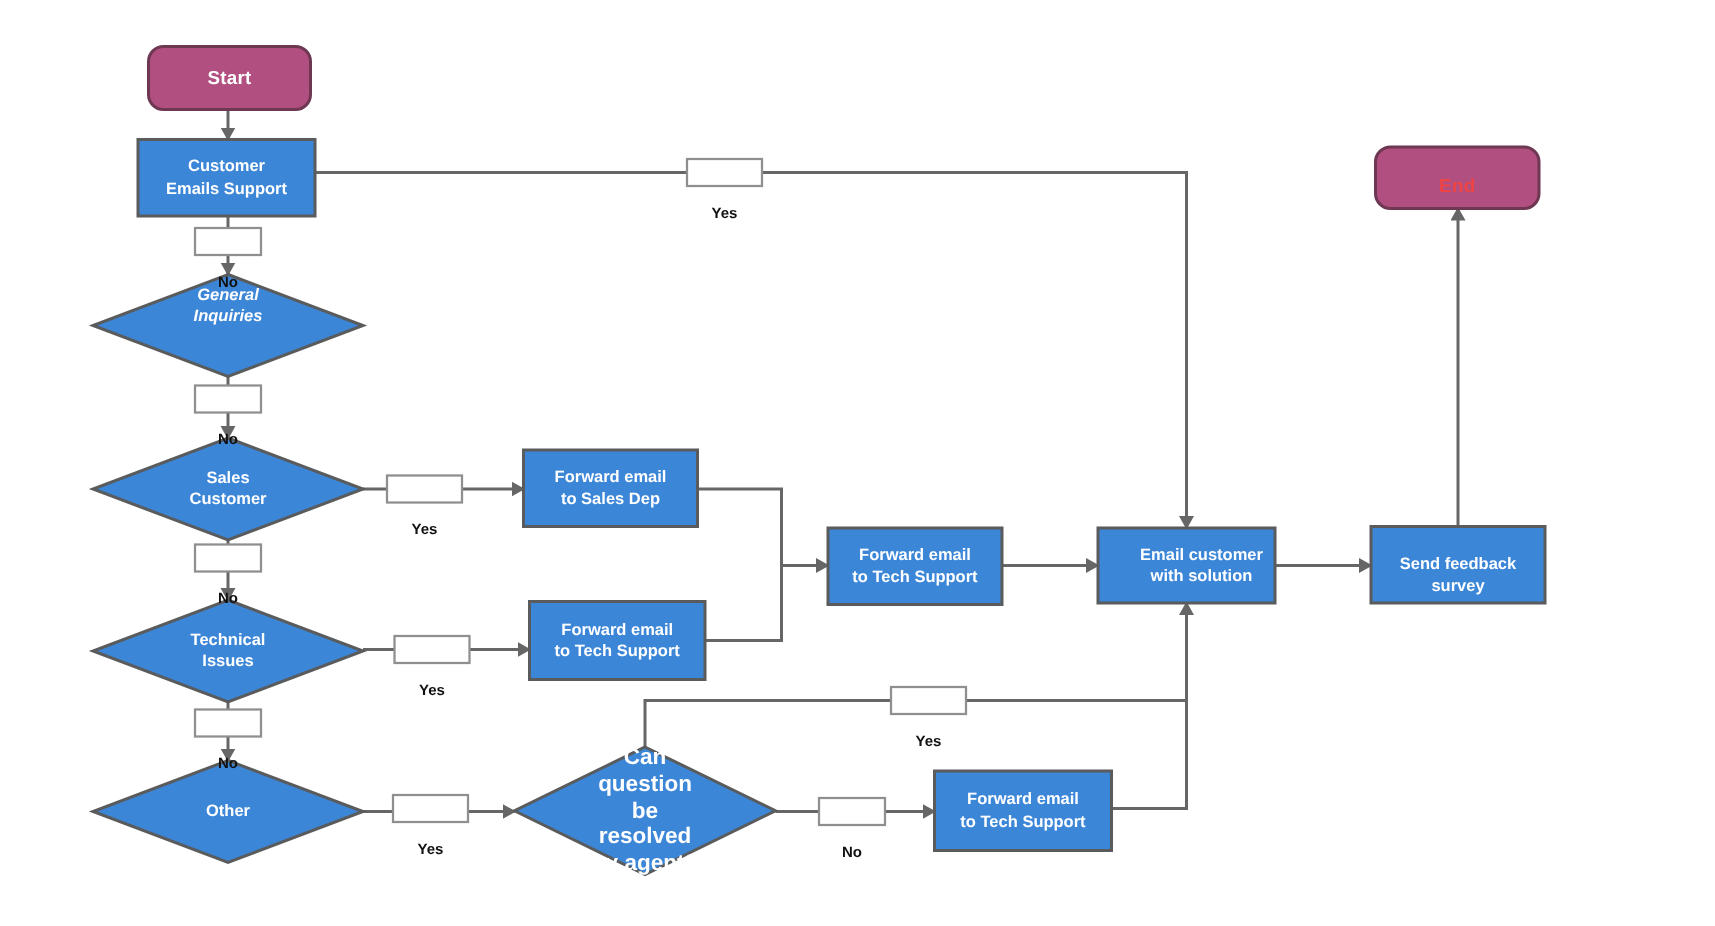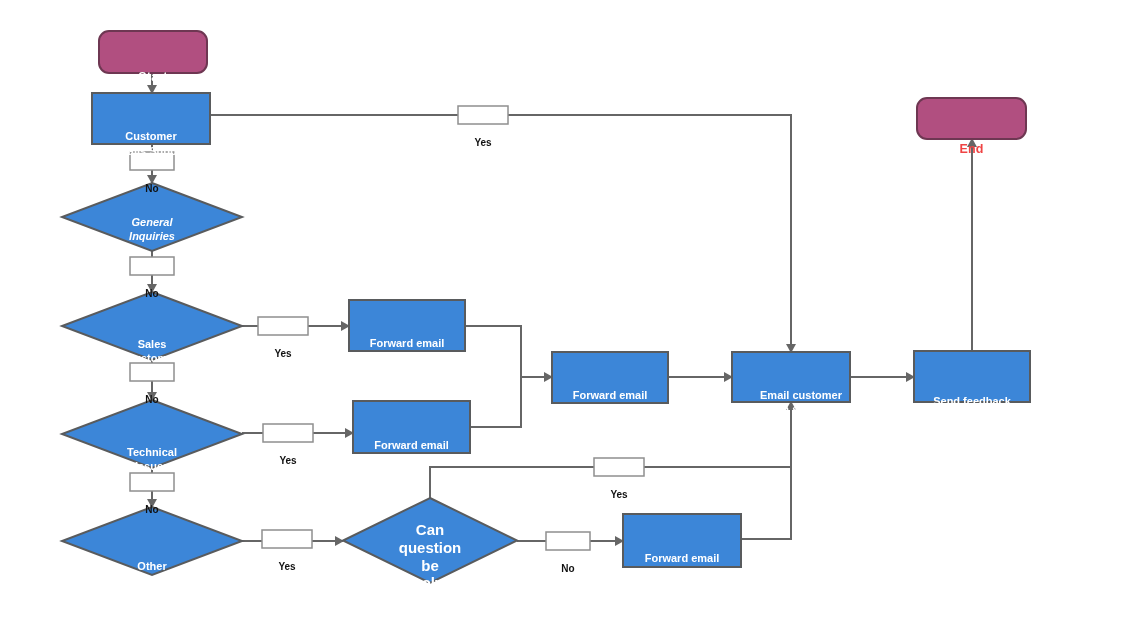--- a/index.html
+++ b/index.html
@@ -16,21 +16,20 @@
     position: absolute;
     display: flex;
     align-items: center;
     justify-content: center;
     text-align: center;
     white-space: pre-line;
     font-weight: bold;
     font-size: 11px;
     line-height: 1.3;
     pointer-events: none;
-    margin-top: 25px;
   }
   .kind-terminator { font-size: 12.5px; letter-spacing: 0.2px; }
   .label-can-question-be-resolved { font-size: 15px; line-height: 1.18; }
   .edge-label {
     position: absolute;
     display: flex;
     align-items: center;
     justify-content: center;
     font-weight: bold;
     font-size: 10px;

